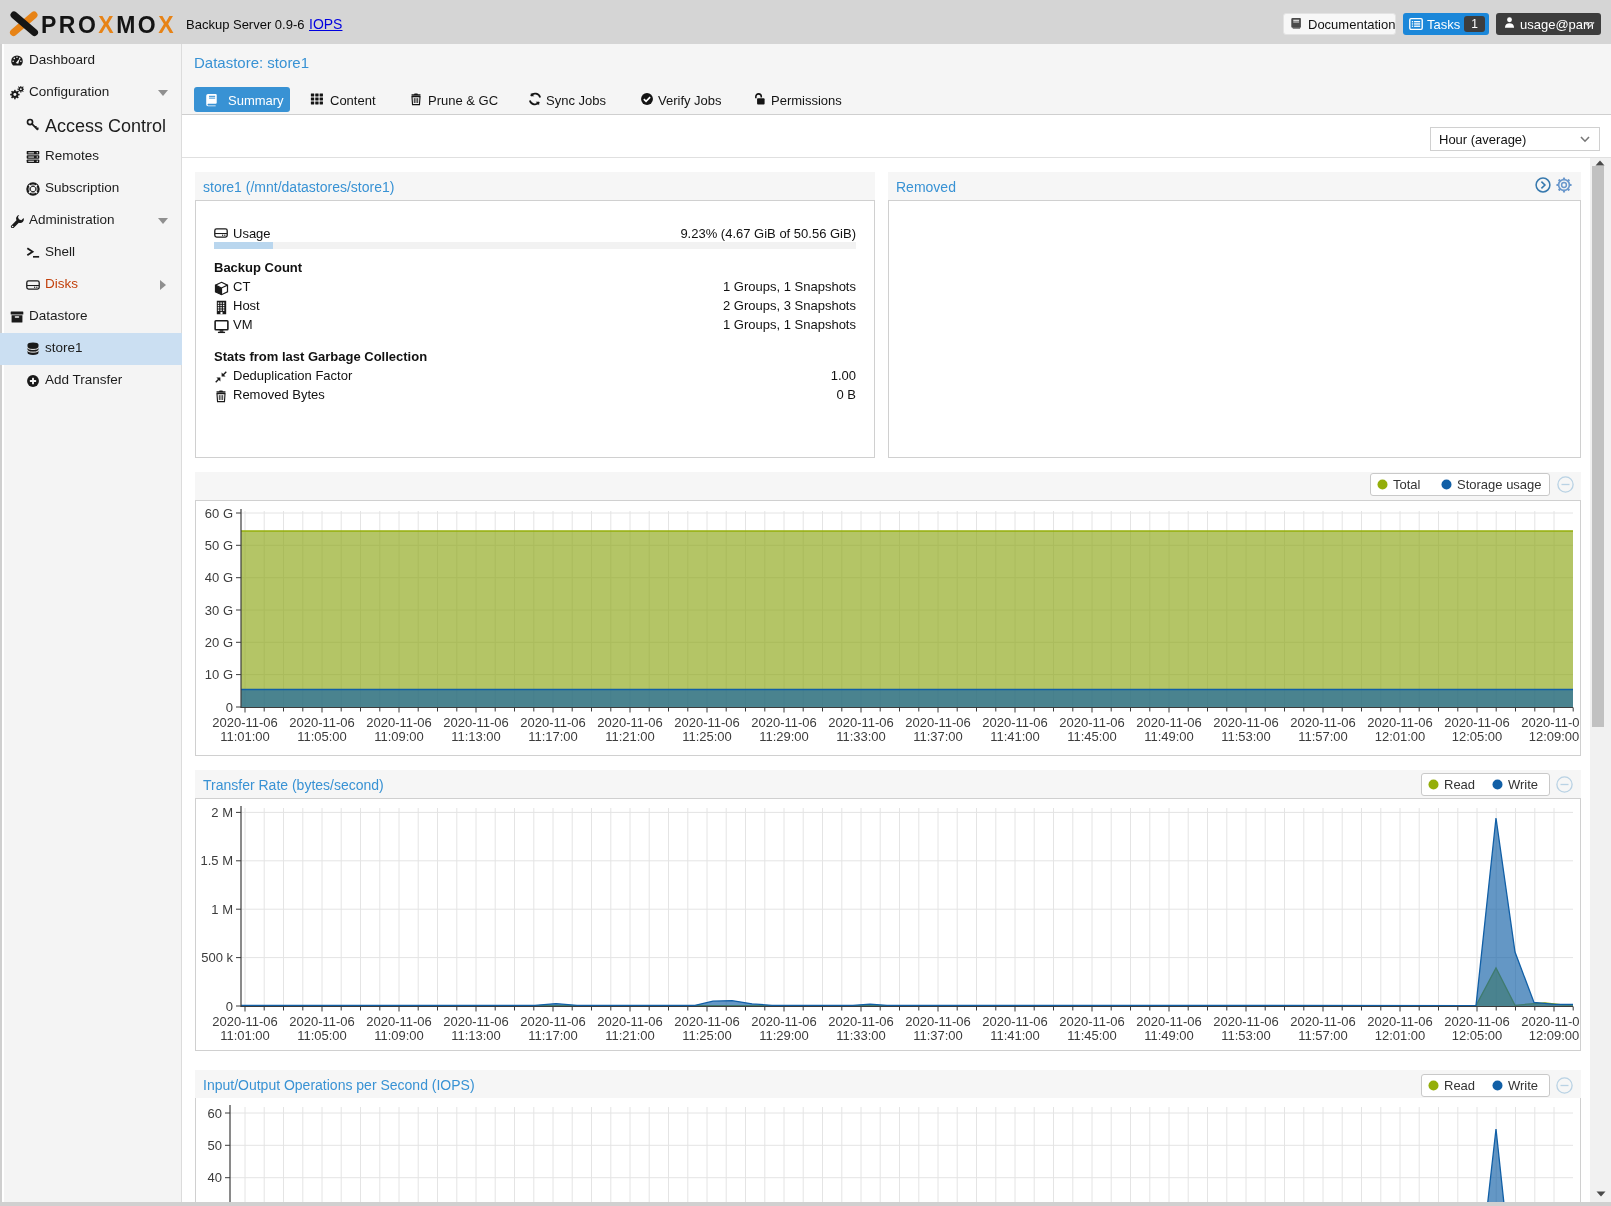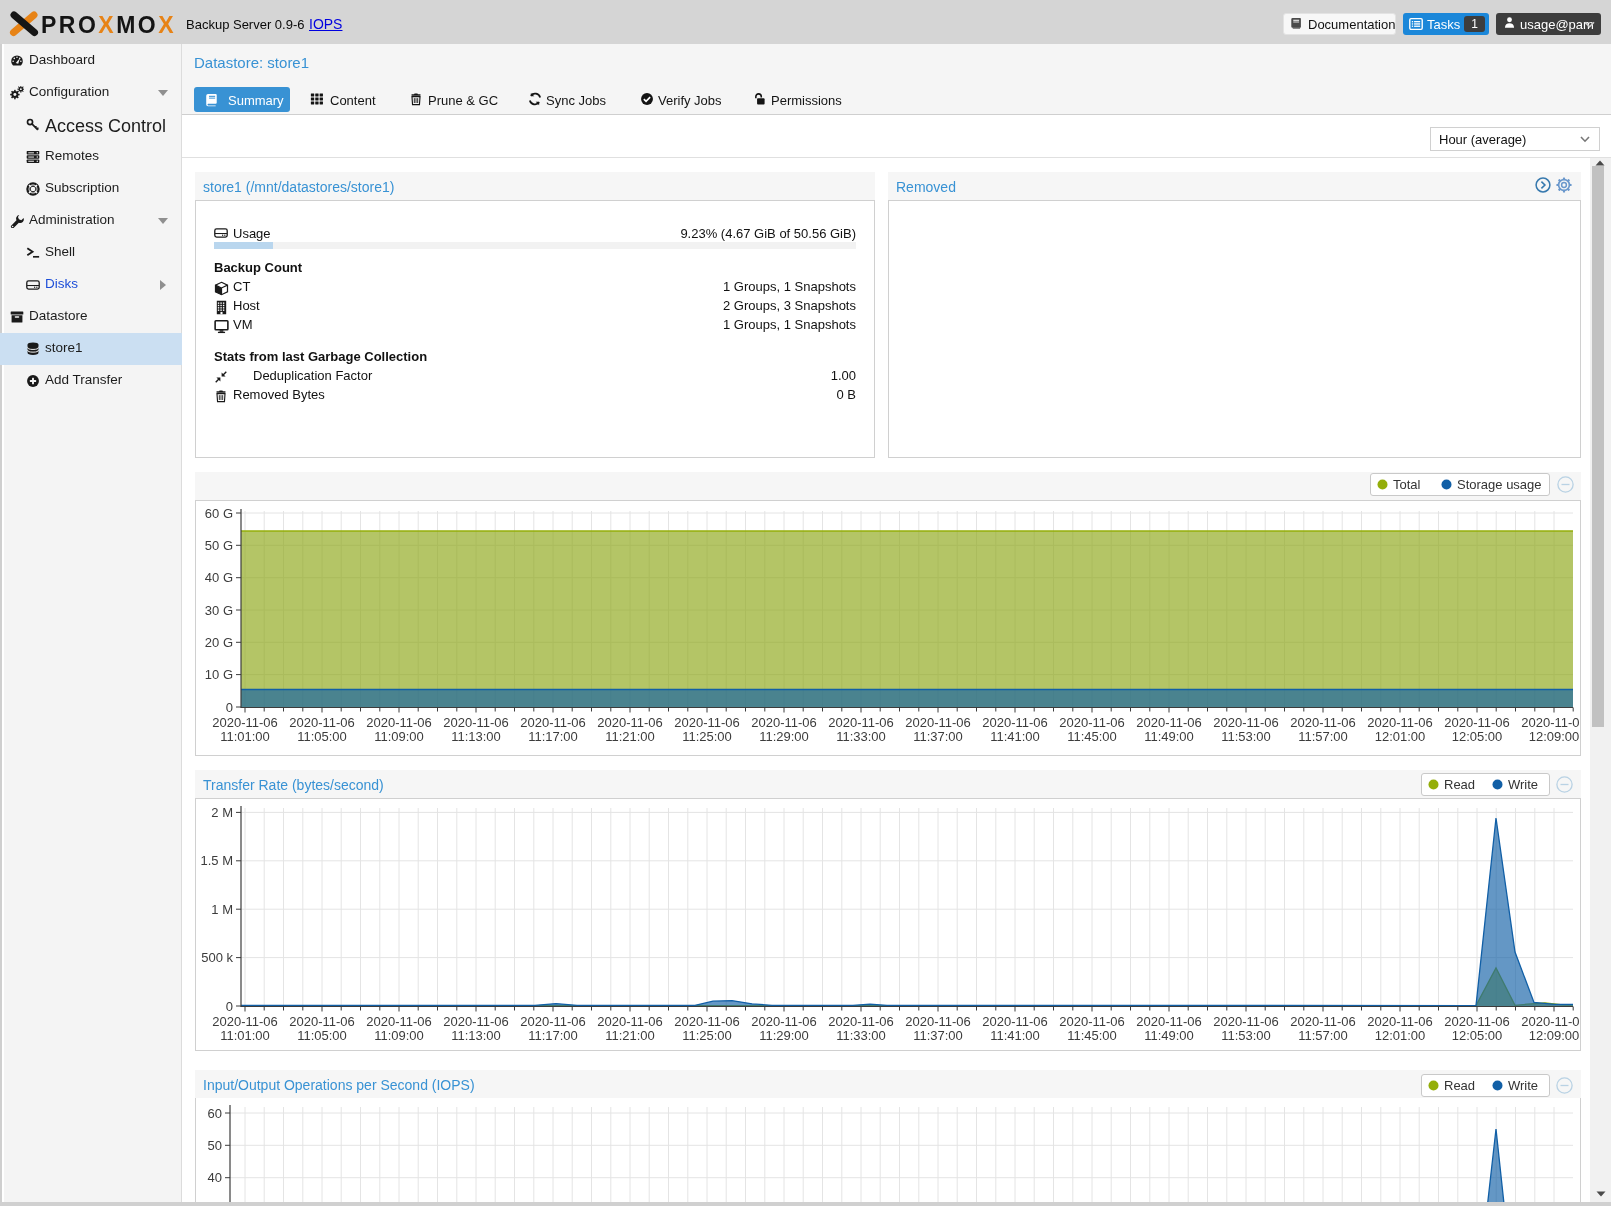--- a/index.html
+++ b/index.html
@@ -146,21 +146,21 @@
   </svg>
 <div class="t" style="left:45px;top:244px;font-size:13.5px;color:#1c1c1c;">Shell</div>
 <svg style="position:absolute;left:26px;top:278px;" width="14" height="14" viewBox="0 0 14 14">
     <g transform="scale(0.8750)">
       <rect x="0.9" y="3.3" width="14.2" height="9.4" rx="2" fill="none" stroke="#1a1a1a" stroke-width="1.5"></rect>
       <line x1="1.2" y1="8.6" x2="14.8" y2="8.6" stroke="#1a1a1a" stroke-width="1.2"></line>
       <circle cx="9.9" cy="10.6" r="0.75" fill="#1a1a1a"></circle>
       <circle cx="12.4" cy="10.6" r="0.75" fill="#1a1a1a"></circle>
     </g>
   </svg>
-<div class="t" style="left:45px;top:276px;font-size:13.5px;color:#1d4ed8;">Disks</div>
+<div class="t" style="left:45px;top:276px;font-size:13.5px;color:#c2410c;">Disks</div>
 <svg style="position:absolute;left:160px;top:280px;" width="7" height="11" viewBox="0 0 7 11">
     <polygon points="0,0 6,5.0 0,10" fill="#8f8f8f"></polygon>
   </svg>
 <svg style="position:absolute;left:10px;top:310px;" width="14" height="14" viewBox="0 0 14 14">
     <g transform="scale(0.8750)">
       <rect x="0.8" y="1.6" width="14.4" height="3.6" rx="0.6" fill="#1a1a1a"></rect>
       <path d="M1.8,6 h12.4 v7.6 a0.8,0.8 0 0 1 -0.8,0.8 h-10.8 a0.8,0.8 0 0 1 -0.8,-0.8 z" fill="#1a1a1a"></path>
       <rect x="5.4" y="7.2" width="5.2" height="1.7" rx="0.8" fill="#f4f4f4"></rect>
     </g>
   </svg>
@@ -312,21 +312,21 @@
   </svg>
 <div class="t" style="left:233px;top:317px;font-size:13px;color:#111;">VM</div>
 <div class="t" style="right:755px;top:317px;font-size:13px;color:#111;">1 Groups, 1 Snapshots</div>
 <div class="t" style="left:214px;top:349px;font-size:13px;font-weight:bold;color:#111;">Stats from last Garbage Collection</div>
 <svg style="position:absolute;left:214px;top:370px;" width="14" height="14" viewBox="0 0 14 14">
     <g transform="scale(0.8750)">
       <path d="M7.3,8.7 L7.3,13.2 L5.6,11.5 L2.5,14.6 L1.4,13.5 L4.5,10.4 L2.8,8.7 z" fill="#1a1a1a"></path>
       <path d="M8.7,7.3 L8.7,2.8 L10.4,4.5 L13.5,1.4 L14.6,2.5 L11.5,5.6 L13.2,7.3 z" fill="#1a1a1a"></path>
     </g>
   </svg>
-<div class="t" style="left:233px;top:368px;font-size:13px;color:#111;margin-left:20px;">Deduplication Factor</div>
+<div class="t" style="left:233px;top:368px;font-size:13px;color:#111;">Deduplication Factor</div>
 <div class="t" style="right:755px;top:368px;font-size:13px;color:#111;">1.00</div>
 <svg style="position:absolute;left:214px;top:389px;" width="14" height="14" viewBox="0 0 14 14">
     <g transform="scale(0.8750)">
       <path d="M6.4,1.6 h3.2 l0.6,1.1 h2.9 v1.5 h-10.2 V2.7 h2.9 z" fill="#1a1a1a"></path>
       <path d="M3.4,5.3 h9.2 l-0.65,9.1 h-7.9 z" fill="none" stroke="#1a1a1a" stroke-width="1.3"></path>
       <g stroke="#1a1a1a" stroke-width="1">
         <line x1="6.1" y1="7" x2="6.1" y2="12.6"></line>
         <line x1="8" y1="7" x2="8" y2="12.6"></line>
         <line x1="9.9" y1="7" x2="9.9" y2="12.6"></line>
       </g>

